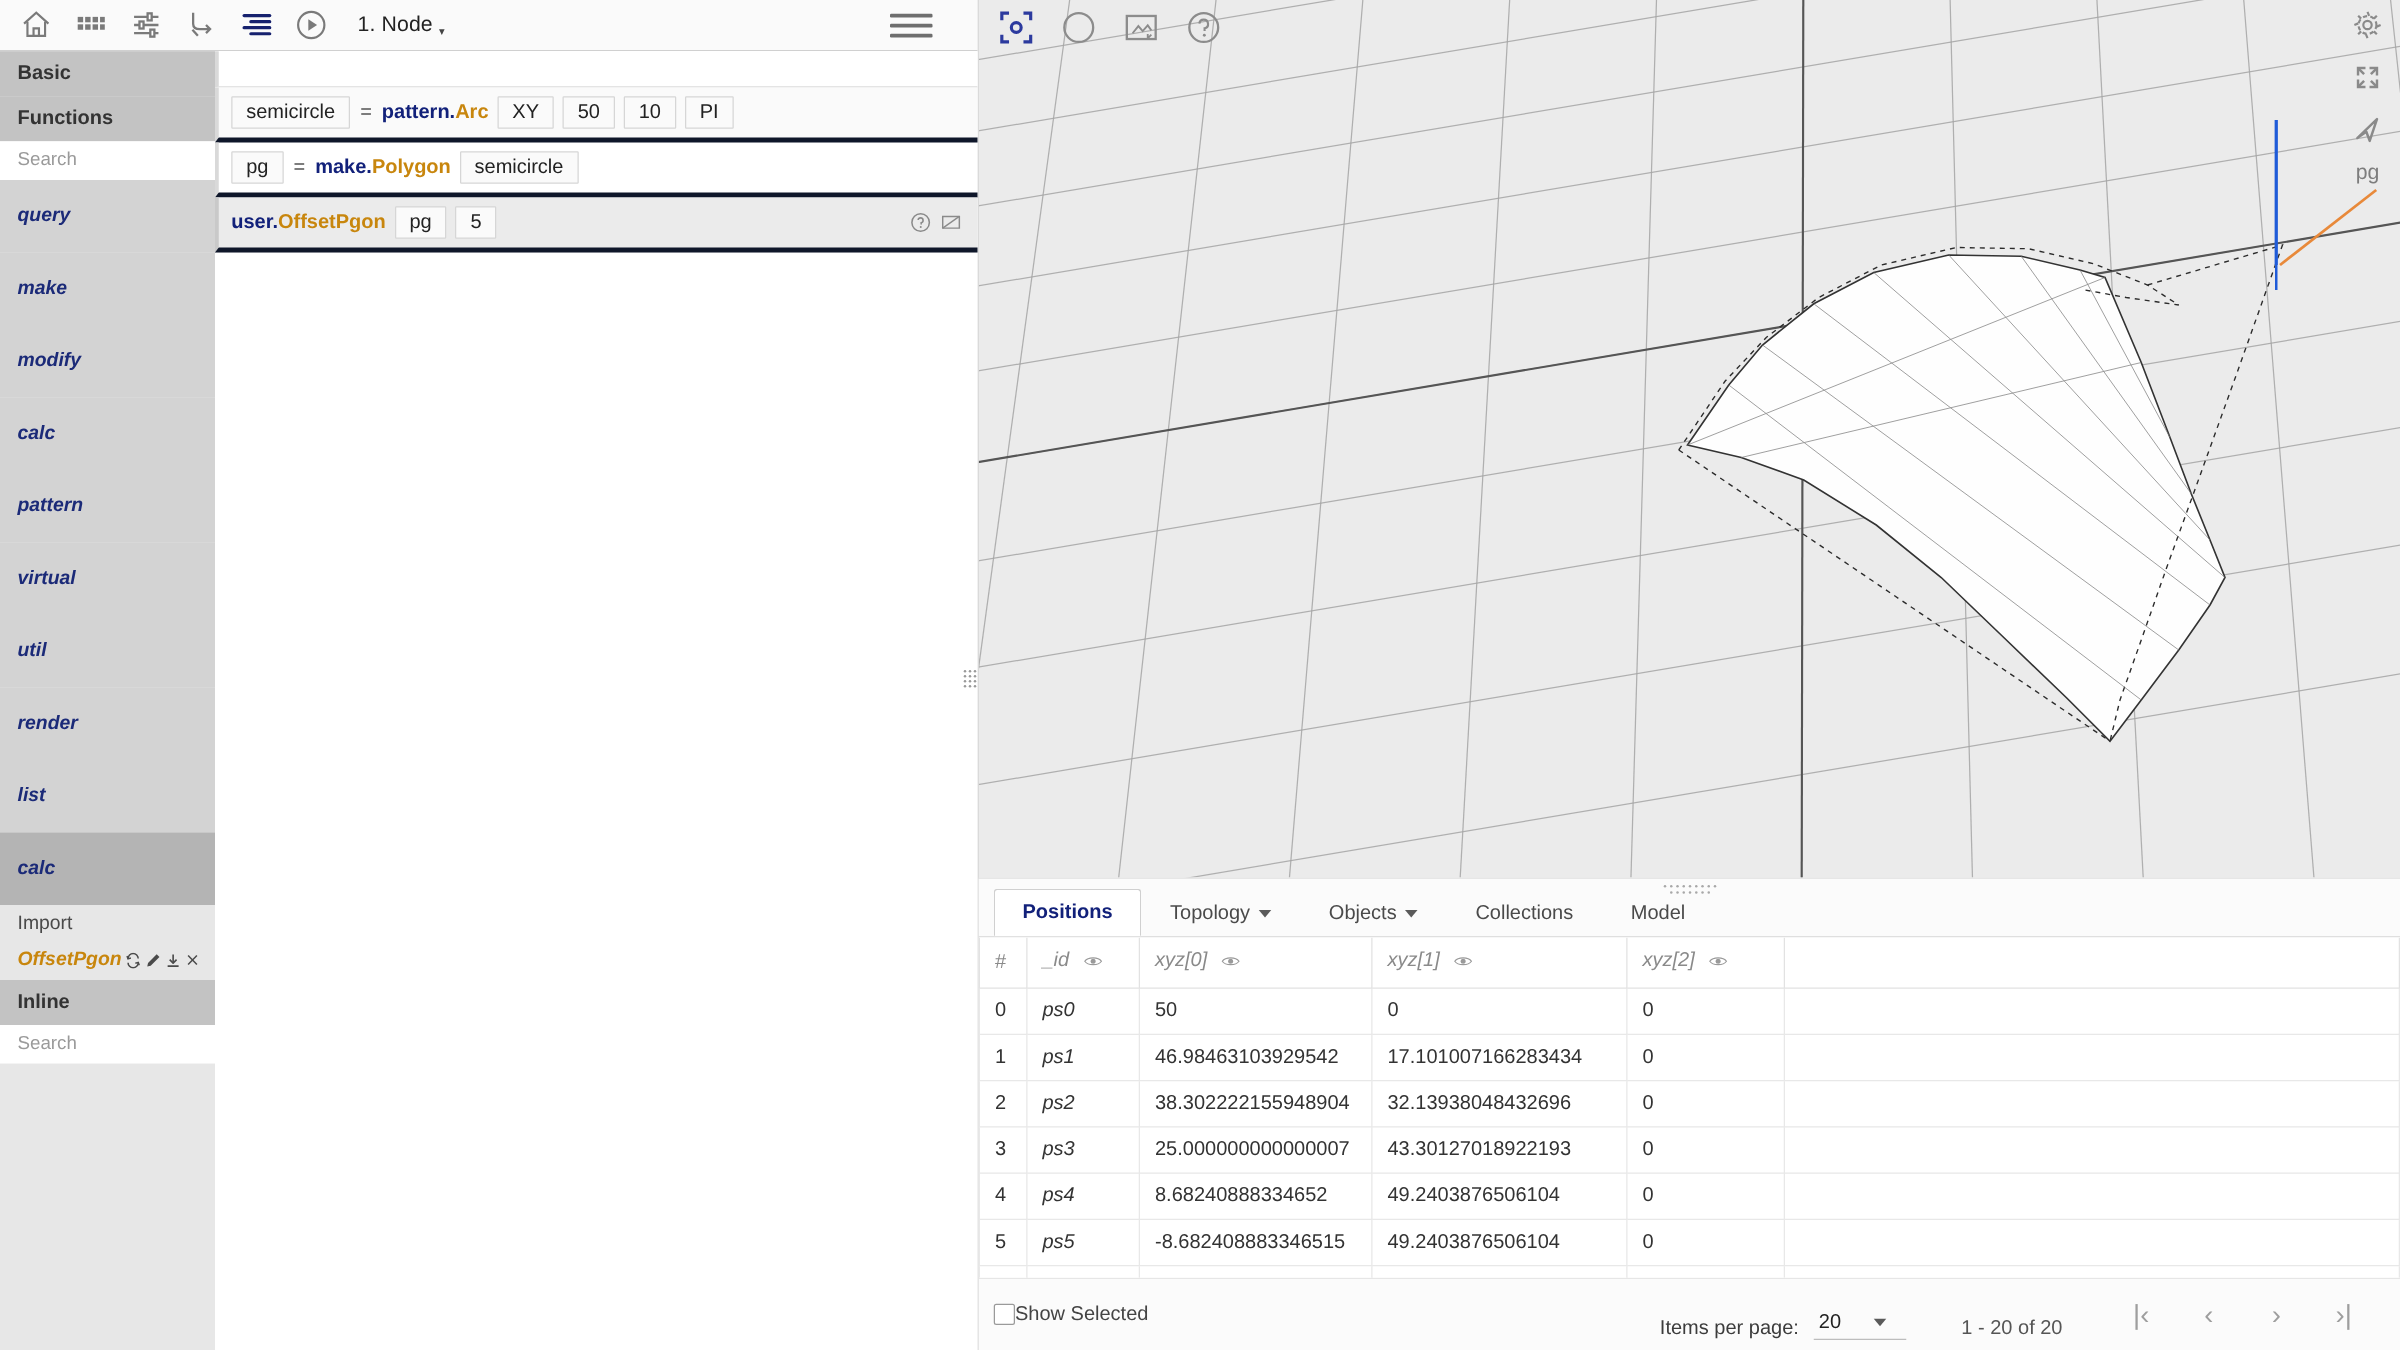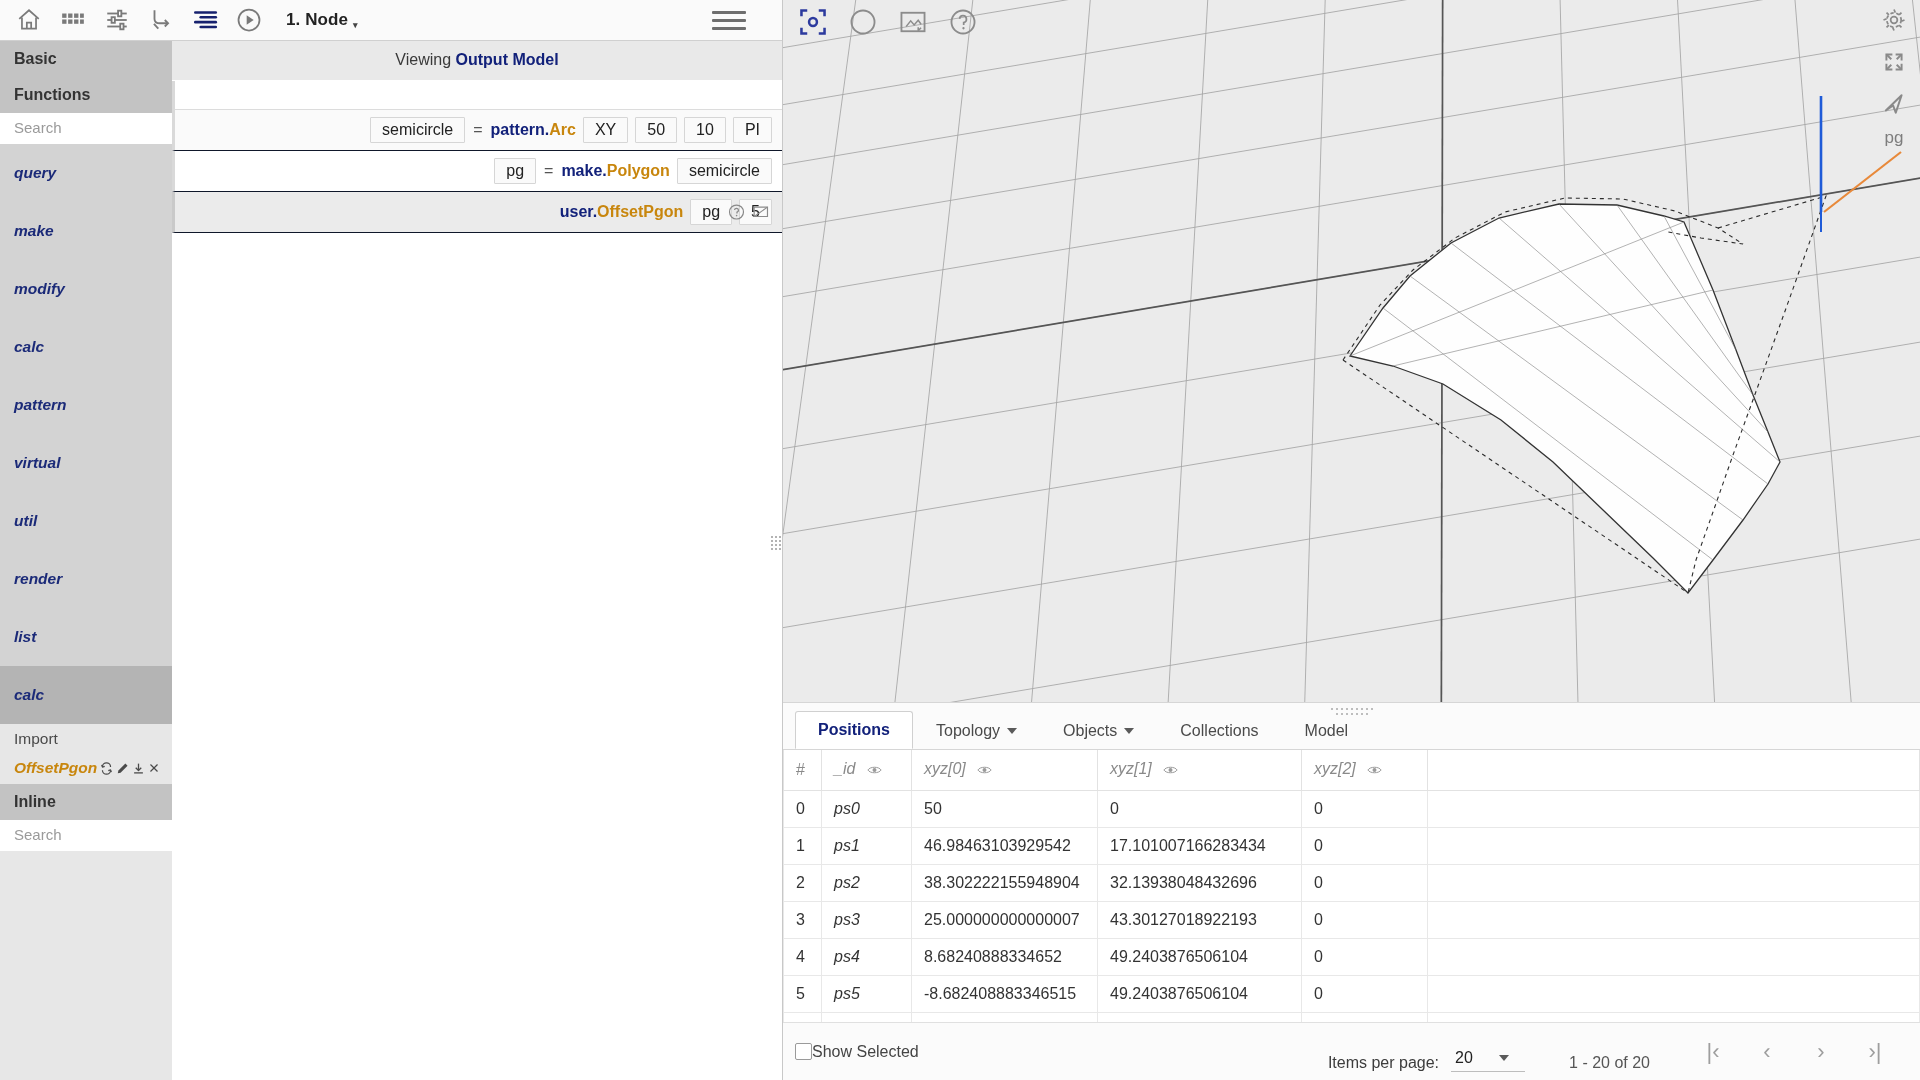--- a/index.html
+++ b/index.html
@@ -10,21 +10,21 @@
     overflow: hidden;
   }
   .app { position: relative; width: 1920px; height: 1080px; display: flex; }
 
   
   .left-pane { width: 783px; height: 1080px; background: #ffffff; display: flex; flex-direction: column; border-right: 1px solid #c8c8c8; }
 
   .topbar { height: 41px; background: #fafafa; border-bottom: 1px solid #d0d0d0; display: flex; align-items: center; padding: 0 8px; gap: 2px; }
   .tb-icon { width: 42px; height: 40px; display: flex; align-items: center; justify-content: center; cursor: pointer; color: #7a7a7a; }
   .tb-icon svg { display: block; }
-  .node-label { margin-left: 14px; font-size: 17px; color: #222; font-weight: bold; letter-spacing: .1px; display:flex; align-items:flex-end; gap:5px; cursor:pointer;}
+  .node-label { margin-left: 14px; font-size: 17px; color: #222; font-weight: normal; letter-spacing: .1px; display:flex; align-items:flex-end; gap:5px; cursor:pointer;}
   .node-caret { font-size: 9px; color: #444; }
   .hamburger { margin-left: auto; margin-right: 28px; width: 34px; height: 30px; display: flex; flex-direction: column; justify-content: center; gap: 5px; cursor: pointer; }
   .hamburger i { display: block; height: 3px; background: #6e6e6e; border-radius: 1px; }
 
   .left-body { flex: 1; display: flex; min-height: 0; }
 
   
   .sidebar { width: 172px; background: #e7e7e7; display: flex; flex-direction: column; font-size: 15.5px; }
   .sb-head { background: #c3c3c3; color: #333; font-weight: bold; padding: 9px 14px; font-size: 16px; }
   .sb-search { background: #ffffff; color: #9a9a9a; padding: 6px 14px 8px; font-size: 15px; cursor: text; }
@@ -34,21 +34,21 @@
   .sb-func { padding: 5px 14px 7px; background: #e7e7e7; display: flex; align-items: center; gap: 3px; }
   .sb-func-name { color: #c8860d; font-style: italic; font-weight: bold; font-size: 15.5px; cursor: pointer; }
   .mini { width: 15px; height: 15px; display: inline-flex; align-items: center; justify-content: center; color: #555; cursor: pointer; }
   .sb-spacer { flex: 1; background: #e7e7e7; }
 
   
   .editor { flex: 1; background: #ffffff; display: flex; flex-direction: column; min-width: 0; position: relative; }
   .viewing-bar { background: #e9e9e9; text-align: center; padding: 10px 0 11px; font-size: 16px; color: #3a3a3a; border-bottom:1px solid #fff;}
   .viewing-bar b { color: #12217a; }
   .proc-list { padding: 0; }
-  .proc-row { border-left: 3px solid #d9d9d9; border-bottom: 1px solid #0f172a; padding: 7px 10px; min-height: 30px; display: flex; align-items: center; gap: 7px; position: relative; justify-content: flex-end; }
+  .proc-row { border-left: 3px solid #d9d9d9; border-bottom: 4px solid #0f172a; padding: 7px 10px; min-height: 30px; display: flex; align-items: center; gap: 7px; position: relative; }
   .proc-row.alt { background: #fafafa; }
   .proc-row.active { background: #ebebeb; border-left-color: #c9c9c9; }
   .blank-row { border-left: 3px solid #d9d9d9; border-bottom: 1px solid #dcdcdc; height: 29px; background:#fff;}
   .chip { border: 1px solid #d6d6d6; background: #fafafa; padding: 3px 11px; font-size: 16px; color: #222; border-radius: 1px; cursor: text; min-width: 26px; text-align: center; }
   .eq { color: #555; font-size: 16px; padding: 0 1px; }
   .fn { font-size: 16px; font-weight: bold; white-space: nowrap; }
   .fn .ns { color: #12217a; }
   .fn .nm { color: #c8860d; }
   .row-icons { position: absolute; right: 12px; top: 50%; transform: translateY(-50%); display: flex; gap: 7px; align-items: center; }
   .row-icons span { color: #8a8a8a; cursor: pointer; display: flex; }
@@ -224,24 +224,20 @@
             </svg>
           </span>
         </div>
 
         <div class="sb-head">Inline</div>
         <div class="sb-search">Search</div>
         <div class="sb-spacer"></div>
       </div>
 
       <div class="editor">
-        <div class="viewing-bar">
-          <span>Viewing</span>
-          <b>Output Model</b>
-        </div>
 
         <div class="proc-list">
           <div class="blank-row"></div>
 
           <div class="proc-row alt">
             <span class="chip">semicircle</span>
             <span class="eq">=</span>
             <span class="fn"><span class="ns">pattern.</span><span class="nm">Arc</span></span>
             <span class="chip">XY</span>
             <span class="chip">50</span>

